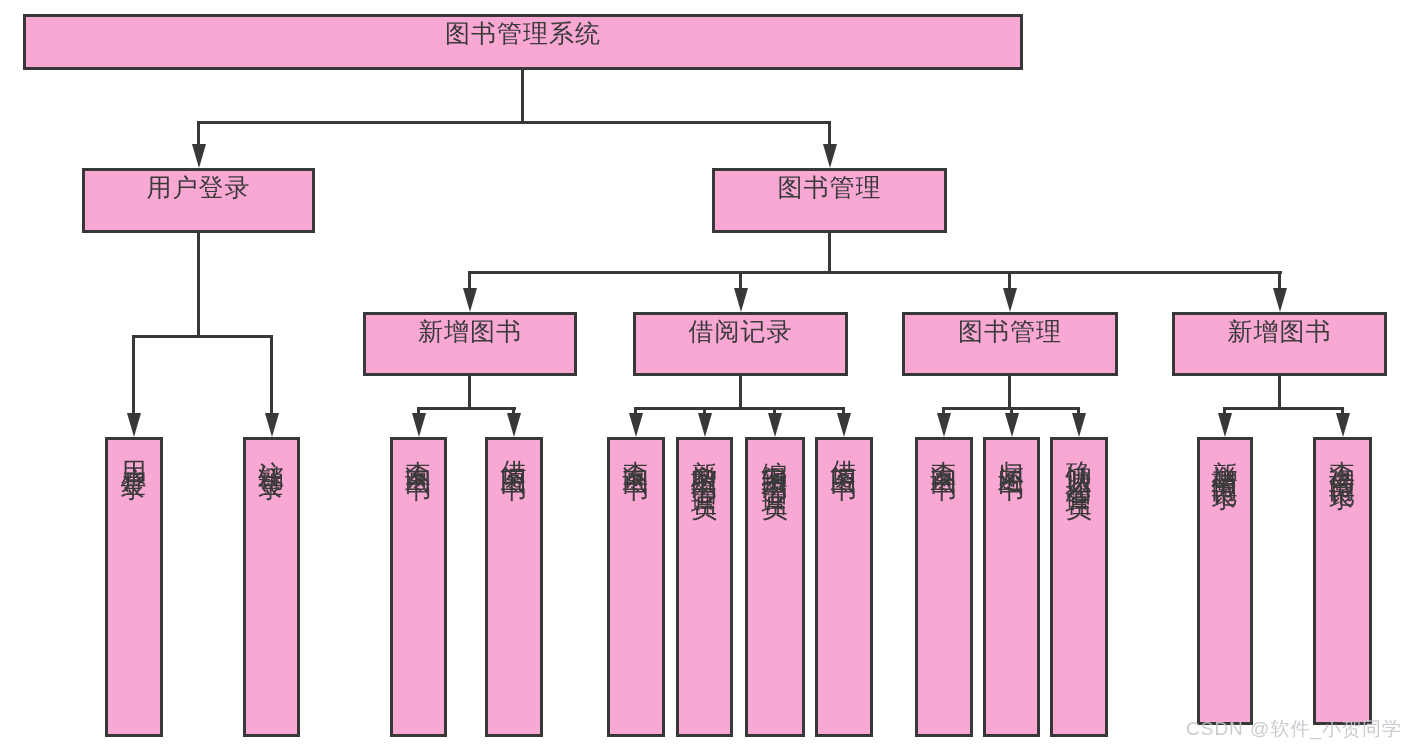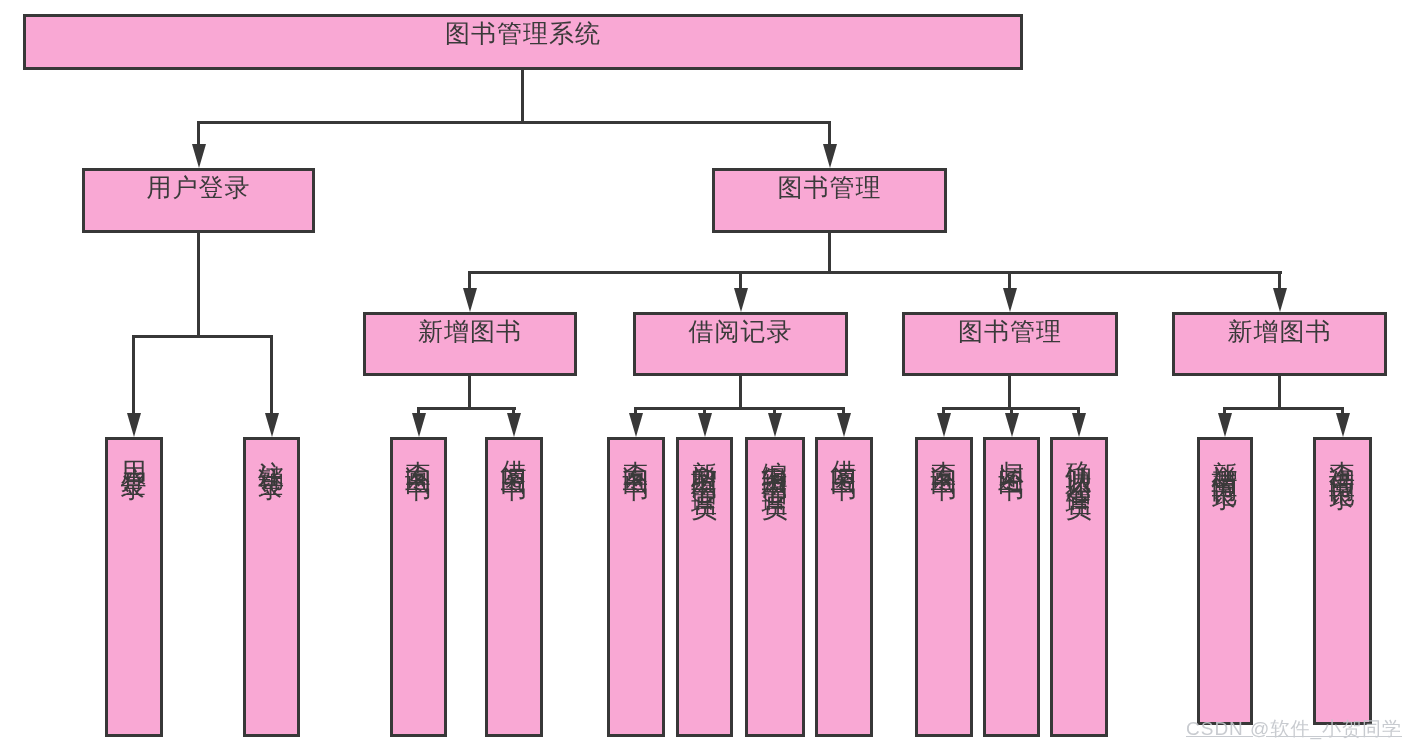--- a/index.html
+++ b/index.html
@@ -33,21 +33,20 @@
     border-width:24px 7px 0 7px;
     border-top-color:#383838;
   }
   .watermark{
     position:absolute;
     font-size:19px;
     color:#c3c6cb;
     opacity:.9;
     white-space:nowrap;
     letter-spacing:1px;
-    text-decoration:underline;
   }
 </style>
 </head>
 <body>
 
 <div class="box hbox" style="left:23px;top:14px;width:1000px;height:56px">
   <span class="label">图书管理系统</span>
 </div>
 
 <div class="line" style="left:521px;top:70px;width:3px;height:51px"></div>

